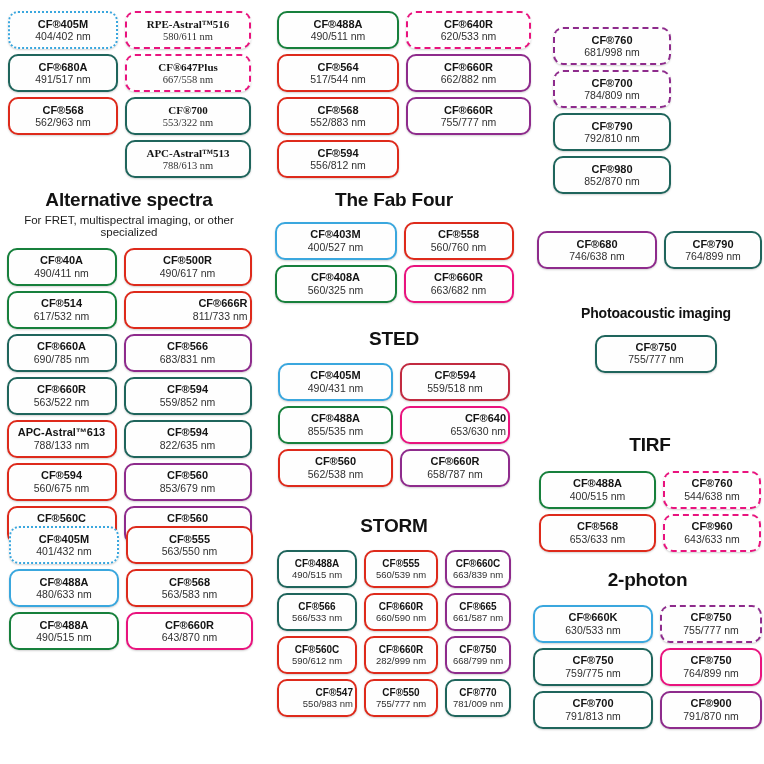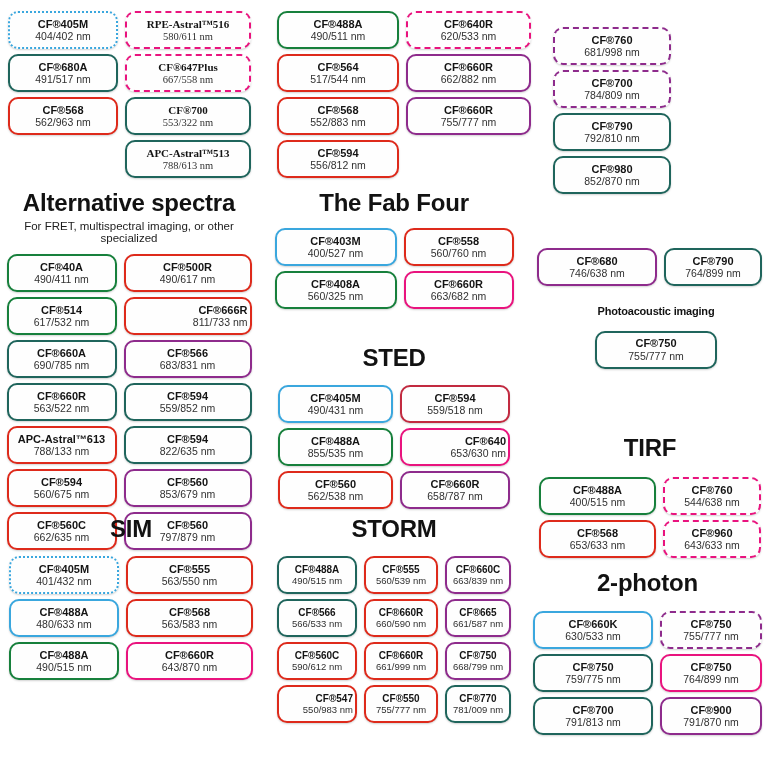--- a/index.html
+++ b/index.html
@@ -2,24 +2,24 @@
 <html><head>
 <meta charset="utf-8">
 <style>
   html,body{margin:0;padding:0;}
   body{
     width:764px;height:764px;background:#ffffff;position:relative;overflow:hidden;
     font-family:"Liberation Sans", sans-serif;
   }
   .section{position:absolute;}
   .sec-title{
-    font-weight:bold;font-size:24px;color:#121212;text-align:center;
+    font-weight:bold;font-size:19px;color:#121212;text-align:center;
     letter-spacing:-0.2px;line-height:1.25;
   }
-  .sec-title.wrap{font-size:11px;max-width:160px;margin:0 auto;}
+  .sec-title.wrap{font-size:14px;max-width:160px;margin:0 auto;}
   .sec-sub{font-size:11.5px;color:#1c1c1c;text-align:center;margin-top:2px;}
   .cols{display:flex;gap:7px;justify-content:center;}
   .hdr-gap{margin-top:12px;}
   .col{display:flex;flex-direction:column;gap:5px;}
   .pill{
     background:#fefefe;border:2px solid #888;border-radius:10px;height:32px;
     display:flex;flex-direction:column;align-items:center;justify-content:center;
     box-shadow:0 1px 2px rgba(0,0,0,0.18);padding:1px 2px;box-sizing:content-box;
   }
   .pill .nm{font-size:11px;font-weight:bold;color:#141414;line-height:1.2;white-space:nowrap;}
@@ -27,22 +27,22 @@
   #sec-storm .pill .nm{font-size:10px;}
   #sec-storm .pill .rg{font-size:9.5px;}
 
   #sec-top_left  {left:8px;   top:11px;}
   #sec-top_mid   {left:277px; top:11px;}
   #sec-top_right {left:553px; top:27px;}
   #sec-alt       {left:2px;   top:188px; width:254px;}
   #sec-alt .hdr-gap{margin-top:10px;}
   #sec-fab       {left:268px; top:188px; width:252px;}
   #sec-fab .hdr-gap{margin-top:10px;}
-  #sec-sted      {left:268px; top:343px; width:252px;}
-  #sec-right_pair{left:537px; top:248px;}
+  #sec-sted      {left:268px; top:327px; width:252px;}
+  #sec-right_pair{left:537px; top:231px;}
   #sec-photo     {left:556px; top:305px; width:200px;}
   #sec-tirf      {left:537px; top:433px; width:226px;}
   #sec-tirf .hdr-gap{margin-top:14px;}
   #sec-sim       {left:8px;   top:514px; width:246px;}
   #sec-storm     {left:274px; top:514px; width:240px;}
   #sec-photon2   {left:531px; top:568px; width:233px;}
   #sec-photon2 .hdr-gap{margin-top:13px;}
 </style>
 </head>
 <body>
@@ -311,21 +311,20 @@
           <div class="rg">544/638 nm</div>
         </div>
         <div class="pill" style="border-color: rgb(233, 19, 126); border-style: dashed;">
           <div class="nm">CF®960</div>
           <div class="rg">643/633 nm</div>
         </div>
       </div>
     </div>
   </div>
 <div id="sec-sim" class="section">
-    <div class="sec-title">SIM</div>
     <div class="cols hdr-gap">
       <div class="col" style="width: 110px;">
         <div class="pill" style="border-color: rgb(58, 167, 222); border-style: dotted;">
           <div class="nm">CF®405M</div>
           <div class="rg">401/432 nm</div>
         </div>
         <div class="pill" style="border-color: rgb(58, 167, 222); border-style: solid;">
           <div class="nm">CF®488A</div>
           <div class="rg">480/633 nm</div>
         </div>
@@ -375,21 +374,21 @@
         <div class="pill" style="border-color: rgb(222, 42, 27); border-style: solid;">
           <div class="nm">CF®555</div>
           <div class="rg">560/539 nm</div>
         </div>
         <div class="pill" style="border-color: rgb(222, 42, 27); border-style: solid;">
           <div class="nm">CF®660R</div>
           <div class="rg">660/590 nm</div>
         </div>
         <div class="pill" style="border-color: rgb(222, 42, 27); border-style: solid;">
           <div class="nm">CF®660R</div>
-          <div class="rg">661/999 nm</div>
+          <div class="rg">282/999 nm</div>
         </div>
         <div class="pill" style="border-color: rgb(222, 42, 27); border-style: solid;">
           <div class="nm">CF®550</div>
           <div class="rg">755/777 nm</div>
         </div>
       </div>
       <div class="col" style="width: 66px;">
         <div class="pill" style="border-color: rgb(142, 43, 140); border-style: solid;">
           <div class="nm">CF®660C</div>
           <div class="rg">663/839 nm</div>

